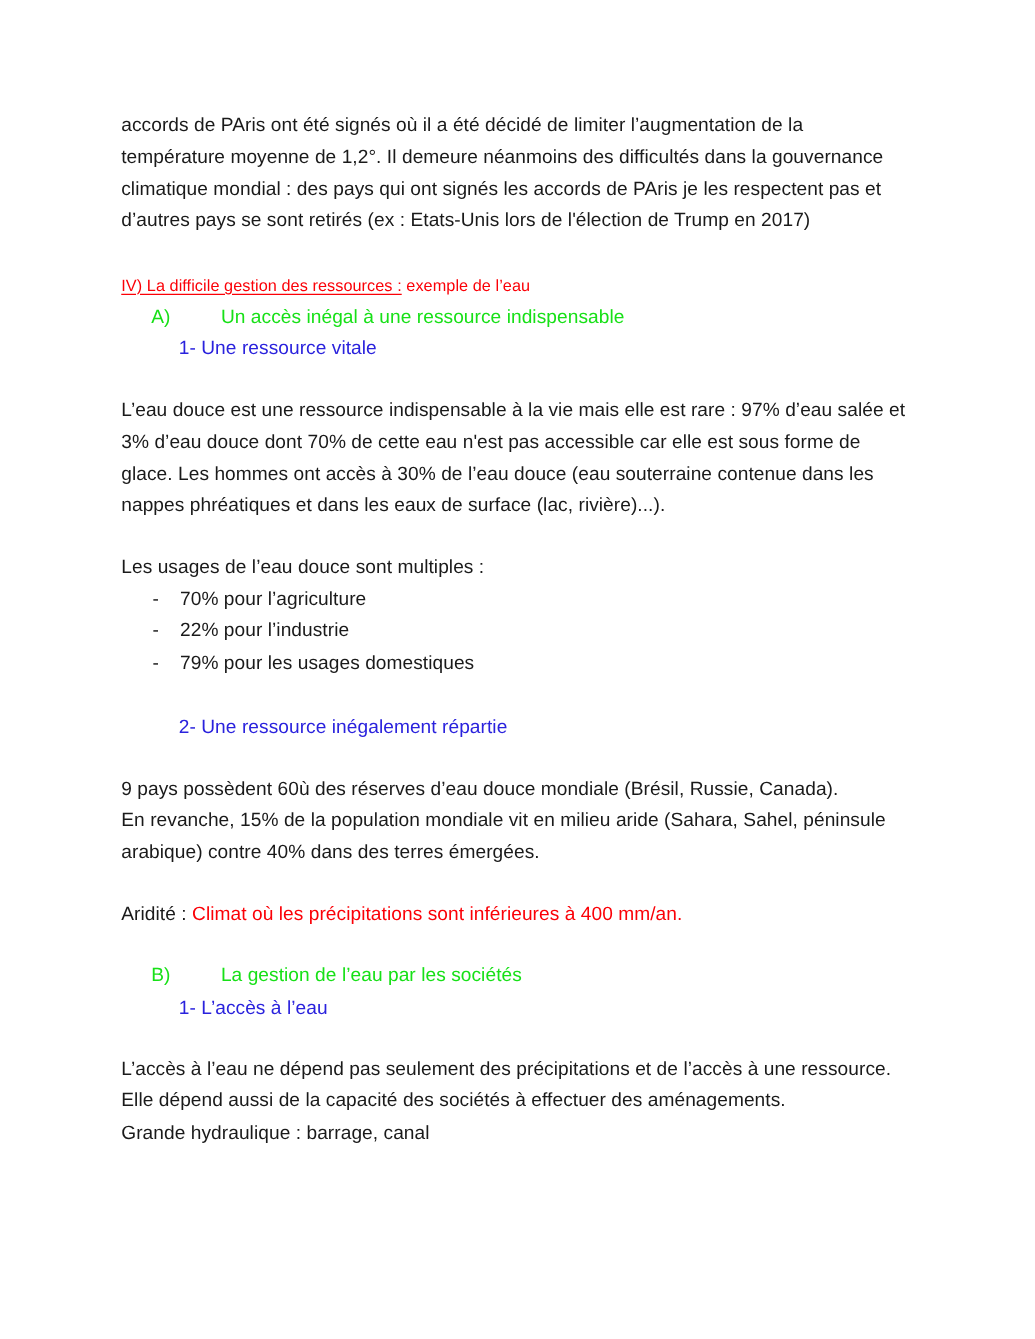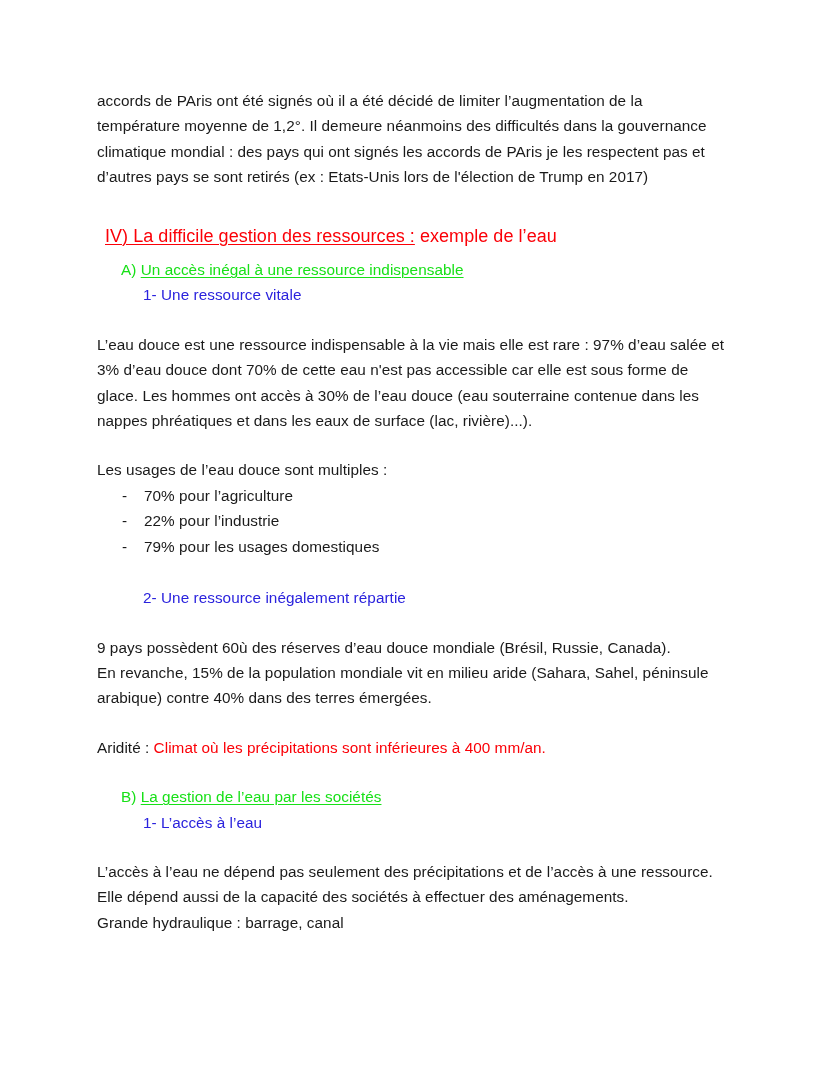--- a/index.html
+++ b/index.html
@@ -32,43 +32,43 @@
   }
   p.para {
     margin: 0;
     padding: 0;
   }
   .gap-md { height: 24px; }
   .gap-lg { height: 26px; }
 
   
   .h-level1 {
-    margin: 8px;
-    font-size: 18px;
+    margin: 0;
+    font-size: 13px;
     line-height: 25.4px;
     font-weight: normal;
     color: #fb0007;
   }
   .h-level1 .underlined {
     text-decoration: underline;
     text-underline-offset: 2px;
     text-decoration-thickness: 1px;
   }
   .h-level2 {
     margin: 0;
     padding-left: 24px;
     font-size: 15.3px;
     line-height: 25.4px;
     font-weight: normal;
     color: #17e017;
   }
   .h-level2 .underlined {
-    text-decoration: underline;
     text-underline-offset: 2px;
     text-decoration-thickness: 1px;
+    margin-left: 36px;
   }
   .h-level3 {
     margin: 0;
     padding-left: 46px;
     font-size: 15.3px;
     line-height: 25.4px;
     font-weight: normal;
     color: #2a22dd;
   }
 

